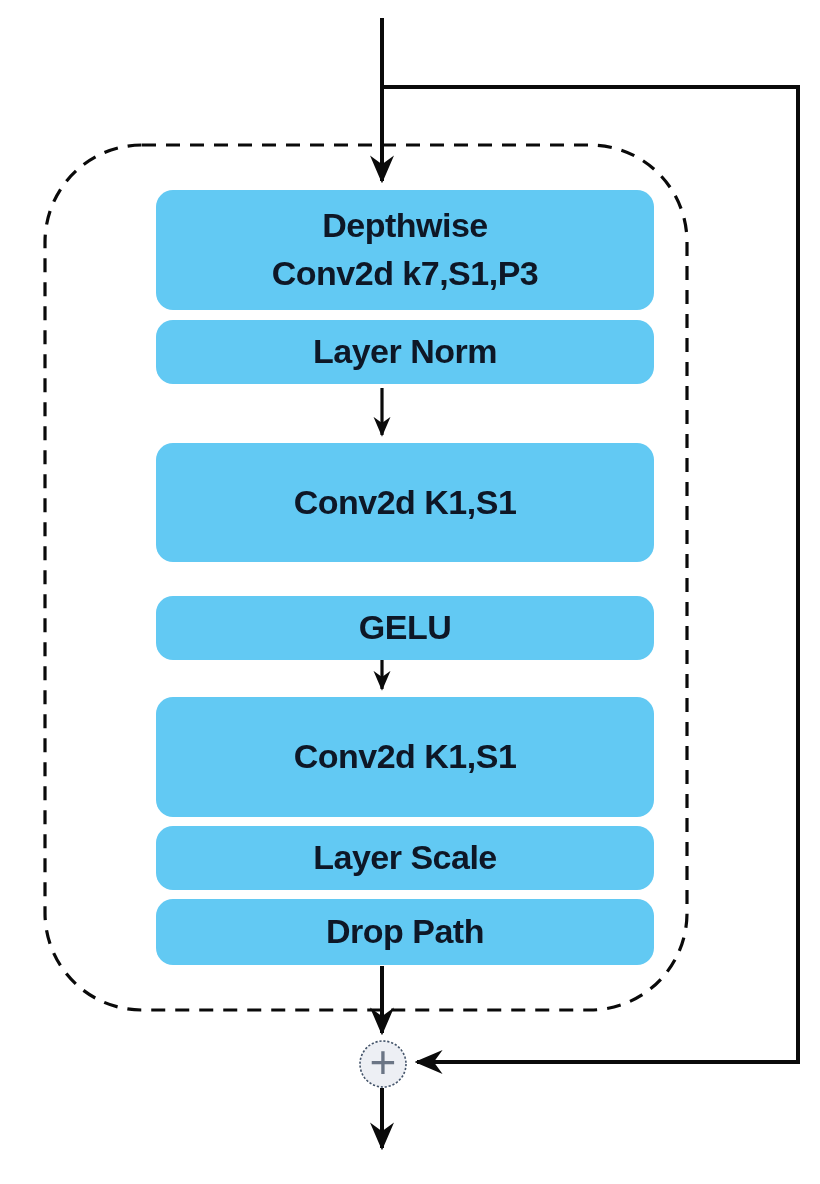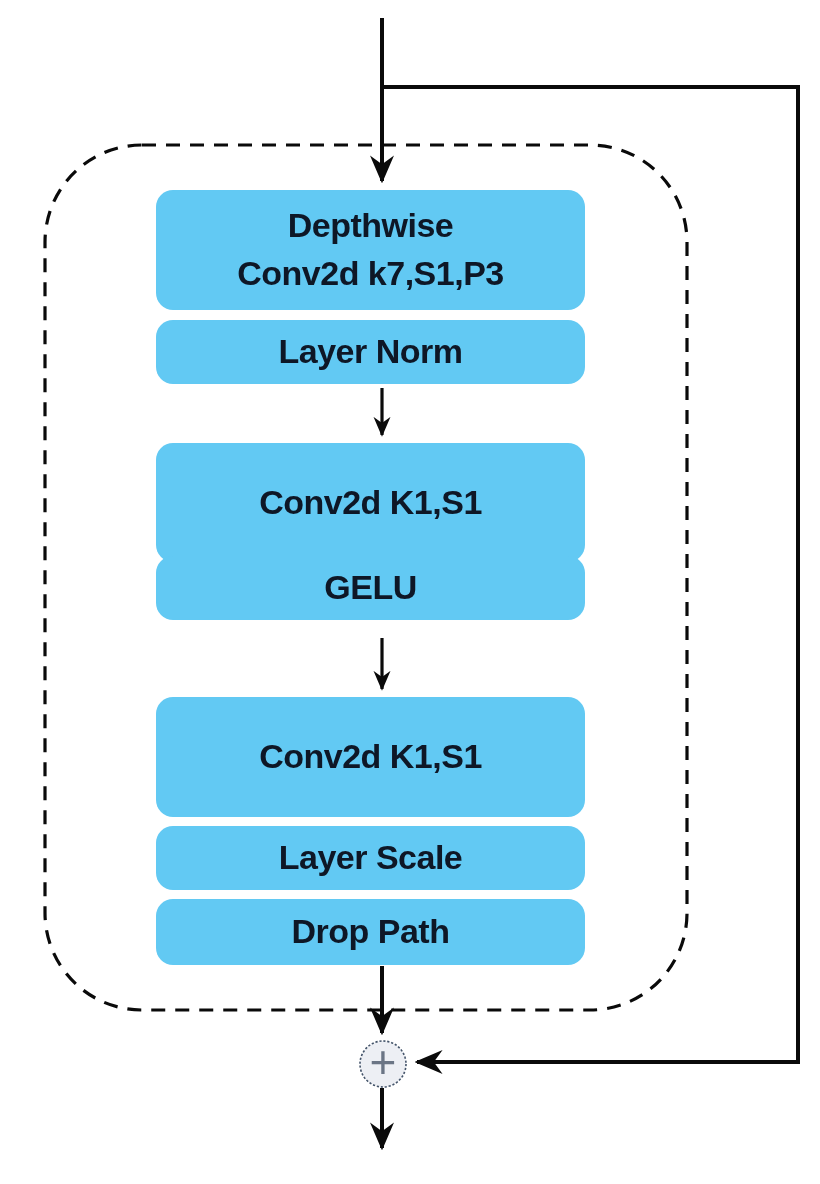--- a/index.html
+++ b/index.html
@@ -39,21 +39,21 @@
   .add-circle {
     fill: var(--circle-fill, #edeff4);
     stroke: var(--circle-border, #44546a);
     stroke-width: 1.6;
     stroke-dasharray: 2.2 1.8;
   }
 
   .block {
     position: absolute;
     left: 156px;
-    width: 429px;
+    width: 498px;
     background: var(--box-fill, #62c9f3);
     border-radius: 17px;
     display: flex;
     align-items: center;
     justify-content: center;
     text-align: center;
     font-weight: 700;
     font-size: 34px;
     line-height: 1.4;
     letter-spacing: -0.5px;
@@ -110,21 +110,21 @@
     <circle class="add-circle" cx="383" cy="1064" r="23"></circle>
   </svg>
 
   <div class="block" style="top:190px; height:120px;">Depthwise
 Conv2d k7,S1,P3</div>
 
   <div class="block" style="top:320px; height:64px;">Layer Norm</div>
 
   <div class="block" style="top:443px; height:119px;">Conv2d K1,S1</div>
 
-  <div class="block" style="top:556px; height:64px;">GELU</div>
+  <div class="block" style="top:596px; height:64px;">GELU</div>
 
   <div class="block" style="top:697px; height:120px;">Conv2d K1,S1</div>
 
   <div class="block" style="top:826px; height:64px;">Layer Scale</div>
 
   <div class="block" style="top:899px; height:66px;">Drop Path</div>
 
   <div class="plus">+</div>
 
 </div>

